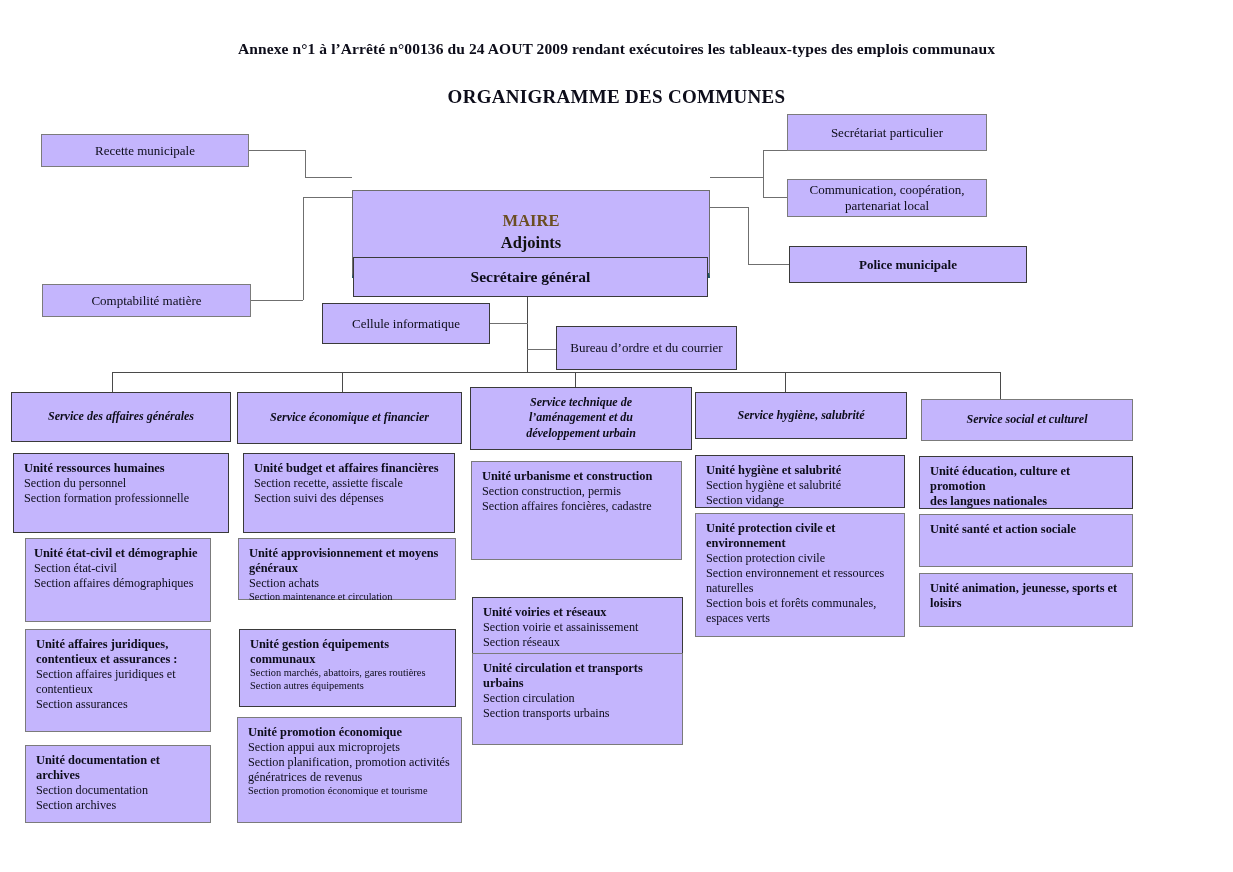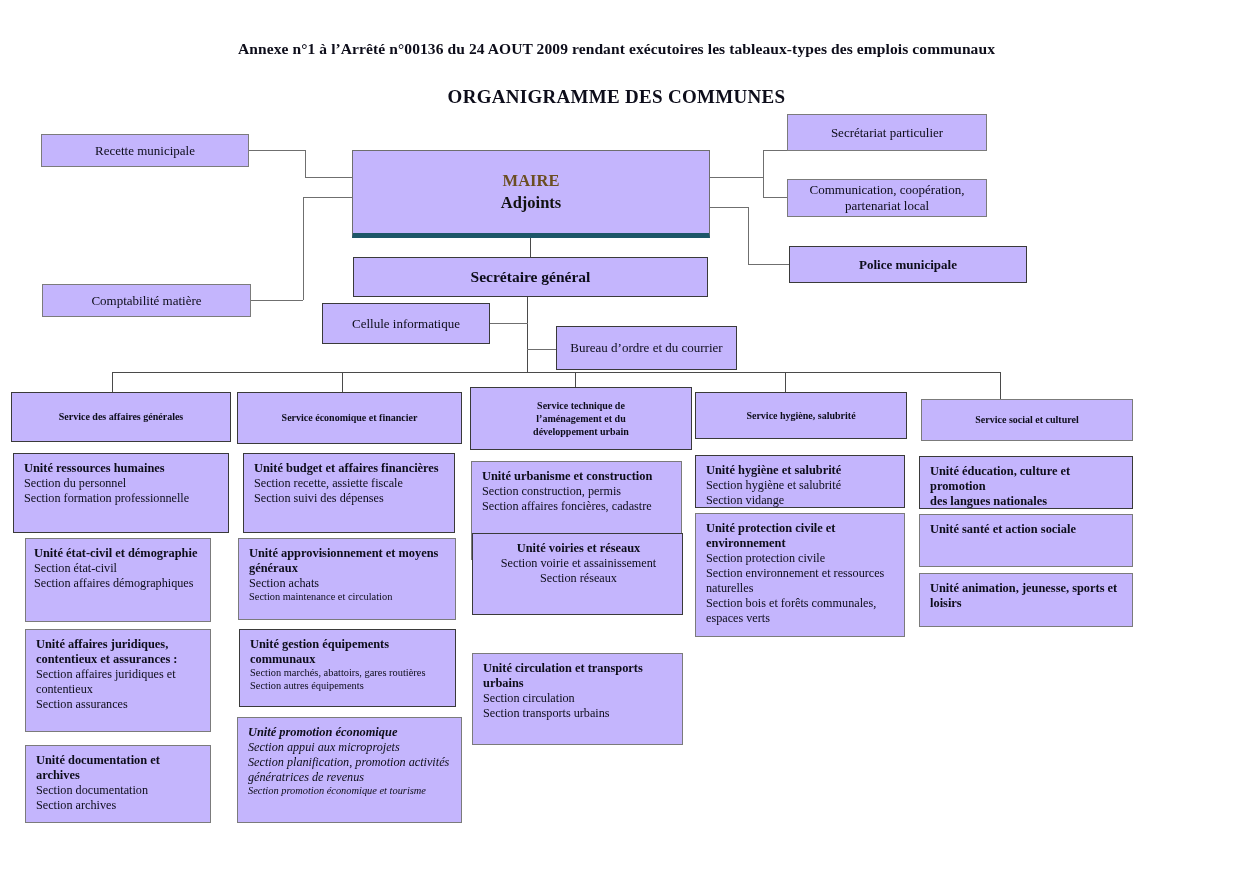--- a/index.html
+++ b/index.html
@@ -27,27 +27,27 @@
     border:1px solid #3a3a3a;background:#c4b5fd;
   }
   .box.gray{border:1px solid #7b7b7b;}
   .box .ctr{
     position:absolute;left:0;right:0;top:50%;transform:translateY(-50%);
     text-align:center;font-size:13px;line-height:1.25;padding:0 5px;
   }
   .box .ctr.bold{font-weight:bold;}
 
   
-  #maire{border:1px solid #6e6e6e;border-bottom:5px solid #1d5668;}
+  #maire{border:1px solid #6e6e6e;border-bottom:5px solid #1d5668;margin-top:40px;}
   #maire .ctr{font-weight:bold;font-size:16.5px;line-height:1.32;}
   #maire .ln1{color:#6b4e22;}
   #maire .ln2{color:#111;}
 
   
-  .svc .ctr{font-weight:bold;font-size:10px;line-height:1.32;}
+  .svc .ctr{font-weight:bold;font-size:12px;line-height:1.32;font-style:italic;}
 
   
   .unit{padding:7px 8px 4px 10px;}
   .unit .u-title{font-weight:bold;font-size:12.4px;line-height:1.22;display:block;}
   .unit .u-line{font-size:12.2px;line-height:1.22;display:block;}
   .unit .u-line.sm{font-size:10.4px;line-height:1.24;}
 
   
   .h{position:absolute;height:0;border-top:1px solid #4a4a4a;}
   .v{position:absolute;width:0;border-left:1px solid #4a4a4a;}
@@ -184,48 +184,48 @@
     <span class="u-line">Section documentation</span>
     <span class="u-line">Section archives</span>
   </div>
 
   <div class="box unit" style="left:243px;top:453px;width:212px;height:80px;">
     <span class="u-title">Unité budget et affaires financières</span>
     <span class="u-line">Section recette, assiette fiscale</span>
     <span class="u-line">Section suivi des dépenses</span>
   </div>
 
-  <div class="box unit gray" style="left:238px;top:538px;width:218px;height:82px;">
+  <div class="box unit gray" style="left:238px;top:538px;width:218px;height:62px;">
     <span class="u-title">Unité approvisionnement et moyens</span>
     <span class="u-title">généraux</span>
     <span class="u-line">Section achats</span>
     <span class="u-line sm">Section maintenance et circulation</span>
   </div>
 
   <div class="box unit" style="left:239px;top:629px;width:217px;height:78px;">
     <span class="u-title">Unité gestion équipements communaux</span>
     <span class="u-line sm">Section marchés, abattoirs, gares routières</span>
     <span class="u-line sm">Section autres équipements</span>
   </div>
 
-  <div class="box unit gray" style="left:237px;top:717px;width:225px;height:106px;font-style:italic;">
+  <div class="box unit gray" style="left:237px;top:717px;width:225px;height:106px;">
     <span class="u-title">Unité promotion économique</span>
     <span class="u-line">Section appui aux microprojets</span>
     <span class="u-line">Section planification, promotion activités</span>
     <span class="u-line">génératrices de revenus</span>
     <span class="u-line sm">Section promotion économique et tourisme</span>
   </div>
 
   <div class="box unit gray" style="left:471px;top:461px;width:211px;height:99px;">
     <span class="u-title">Unité urbanisme et construction</span>
     <span class="u-line">Section construction, permis</span>
     <span class="u-line">Section affaires foncières, cadastre</span>
   </div>
 
-  <div class="box unit" style="left:472px;top:533px;width:211px;height:82px;text-align:center;">
+  <div class="box unit" style="left:472px;top:597px;width:211px;height:82px;">
     <span class="u-title">Unité voiries et réseaux</span>
     <span class="u-line">Section voirie et assainissement</span>
     <span class="u-line">Section réseaux</span>
   </div>
 
   <div class="box unit gray" style="left:472px;top:653px;width:211px;height:92px;">
     <span class="u-title">Unité circulation et transports</span>
     <span class="u-title">urbains</span>
     <span class="u-line">Section circulation</span>
     <span class="u-line">Section transports urbains</span>

